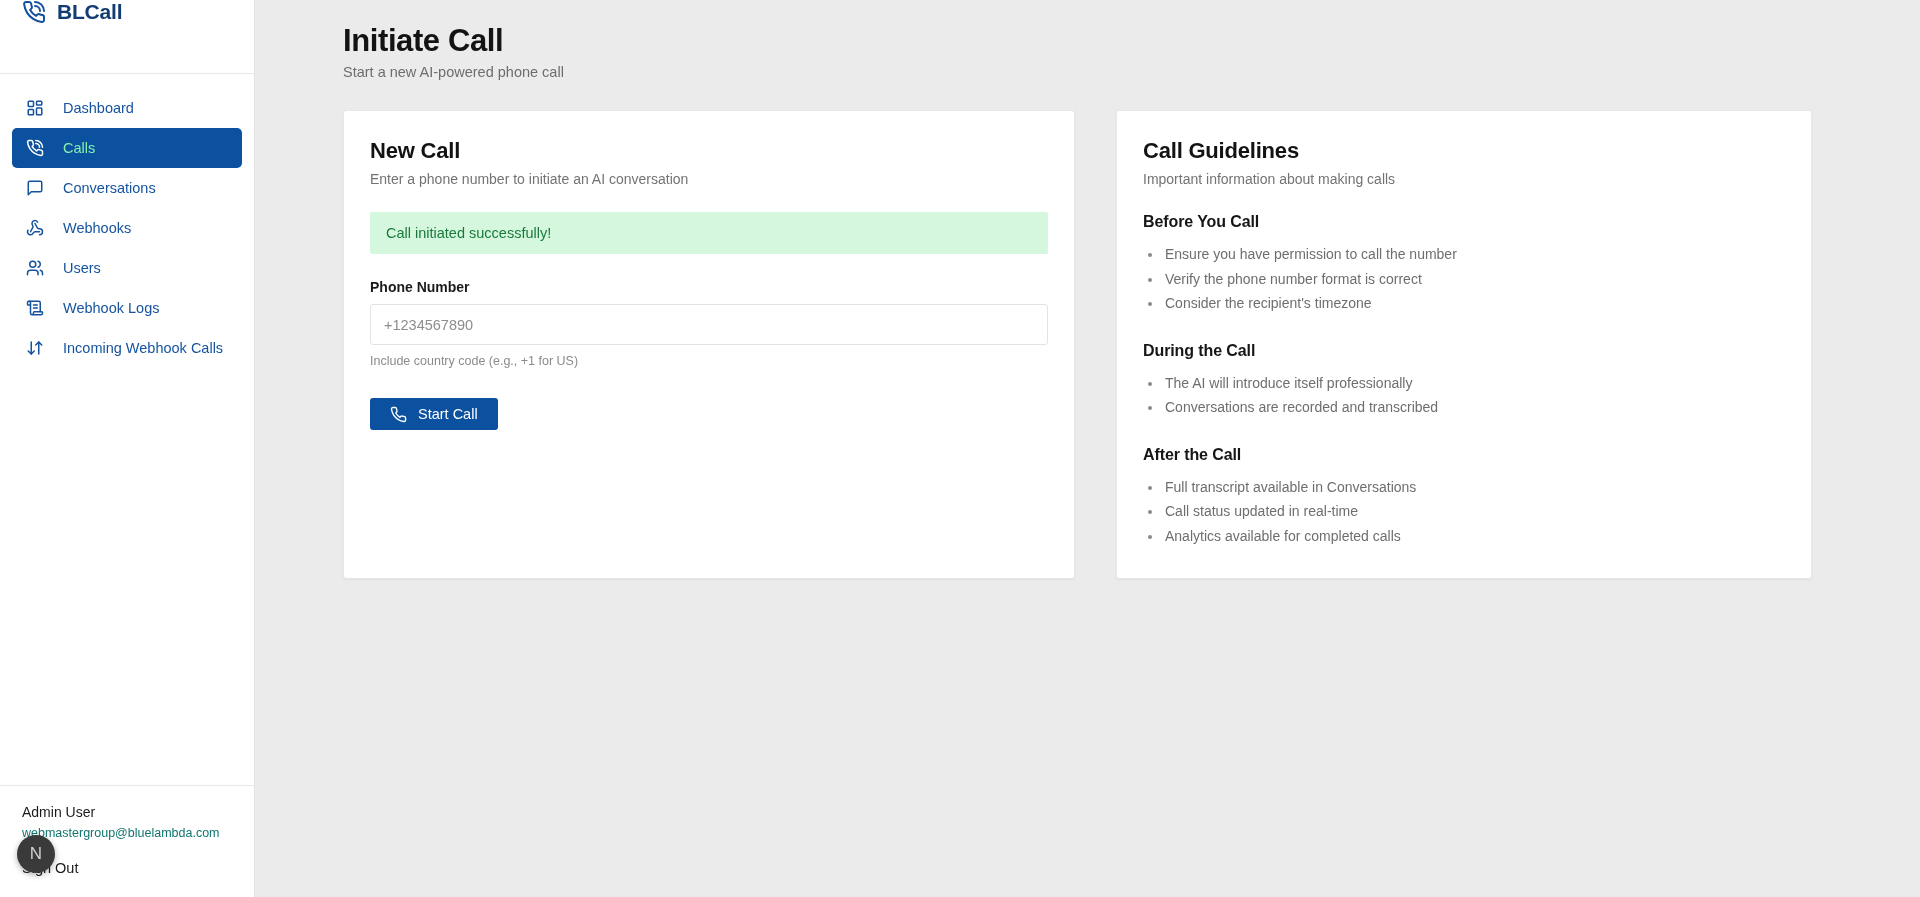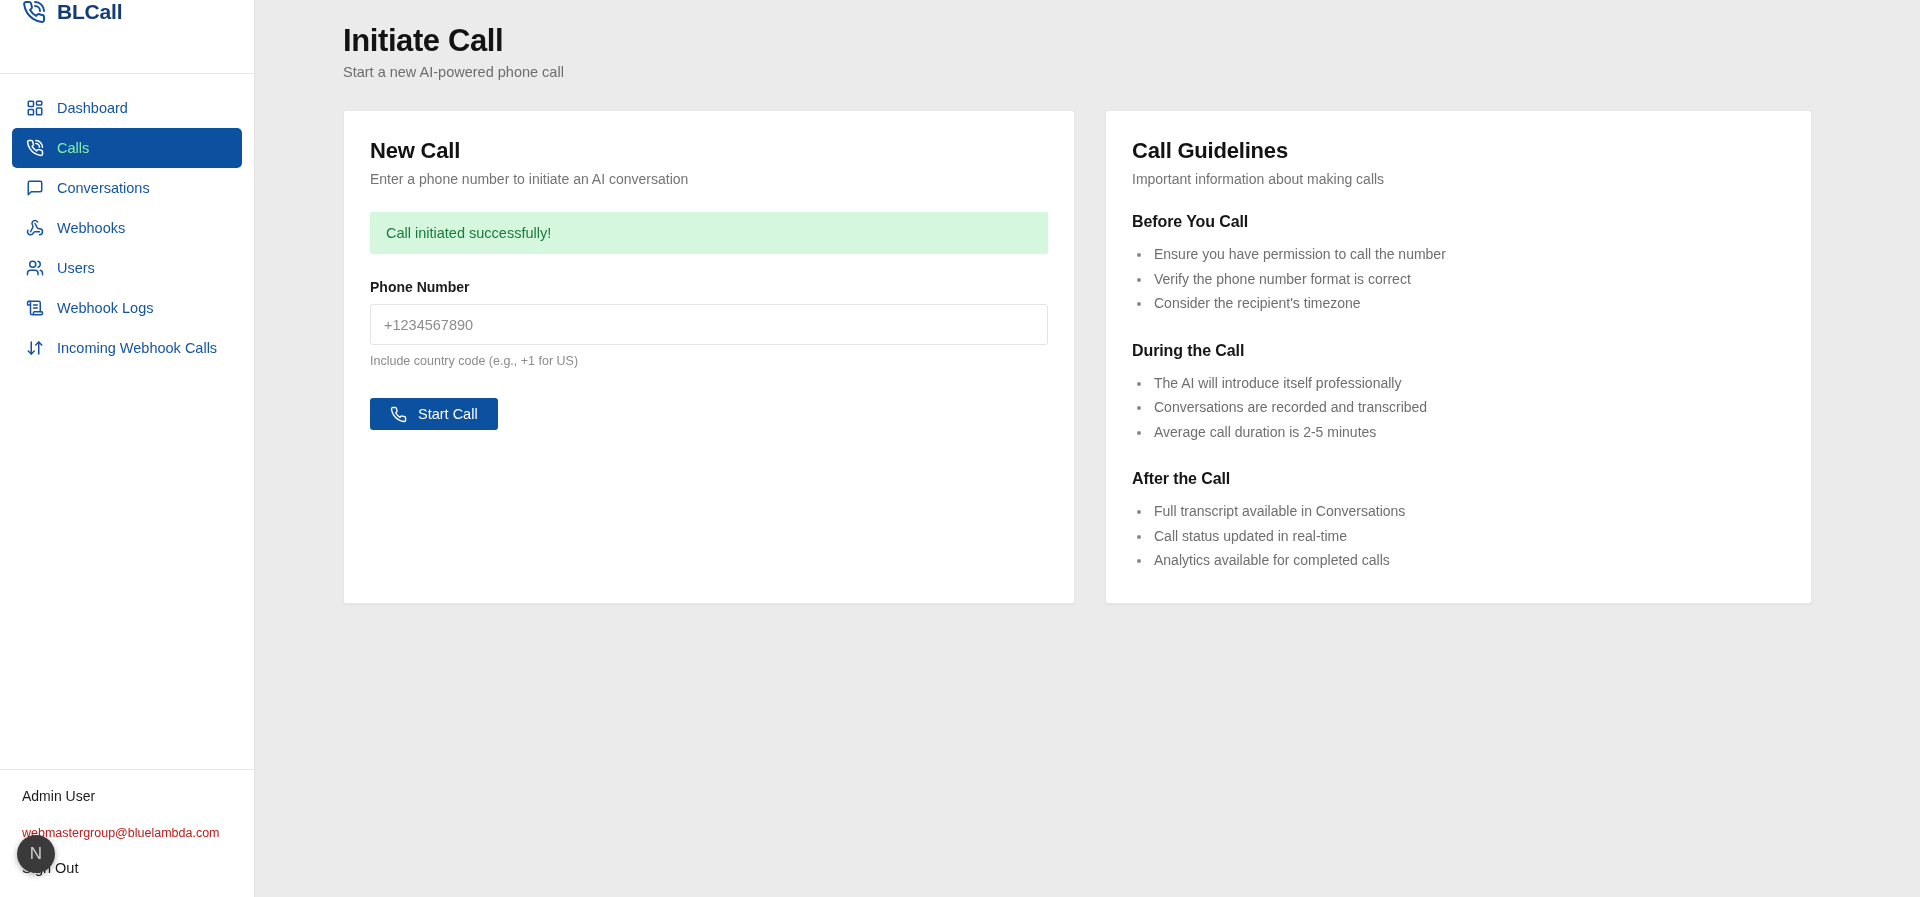--- a/index.html
+++ b/index.html
@@ -36,21 +36,21 @@
   .brand-name {
     font-size: 21px;
     font-weight: bold;
     color: #123c73;
     letter-spacing: -0.2px;
   }
   .nav { padding: 14px 12px 0 12px; flex: 0 0 auto; }
   .nav-item {
     display: flex;
     align-items: center;
-    gap: 13px;
+    gap: 19px;
     height: 40px;
     padding: 0 13px;
     border-radius: 5px;
     color: #15539f;
     font-size: 14.5px;
     margin-bottom: 0px;
     cursor: pointer;
     text-decoration: none;
   }
   .nav-item + .nav-item { margin-top: 0px; }
@@ -58,21 +58,21 @@
   .nav-item.active { background: #0b519f; color: #86efac; }
   .nav-item.active .ico { color: #ffffff; }
 
   .sidebar-spacer { flex: 1 1 auto; }
 
   .user-block {
     border-top: 1px solid #e8e8e8;
     padding: 17px 22px 20px 22px;
   }
   .user-name { font-size: 14px; color: #1b1b1b; line-height: 19px; }
-  .user-email { font-size: 12.5px; color: #b91c1c; line-height: 18px; margin-top: 18px; }
+  .user-email { font-size: 12.5px; color: #0f766e; line-height: 18px; margin-top: 2px; }
   .signout {
     margin-top: 18px;
     font-size: 14.5px;
     color: #1b1b1b;
     cursor: pointer;
     display: inline-block;
   }
   .dev-badge {
     position: absolute;
     left: 17px;
@@ -106,21 +106,21 @@
     line-height: 38px;
   }
   .page-sub {
     font-size: 14.5px;
     color: #6d6d6d;
     margin-top: 4px;
   }
 
   .cols {
     display: flex;
-    gap: 30px;
+    gap: 41px;
     margin-top: 30px;
   }
   .card {
     background: #ffffff;
     border: 1px solid #e7e7e7;
     border-radius: 3px;
     box-shadow: 0 1px 2px rgba(0,0,0,0.05);
     padding: 27px 26px 30px 26px;
   }
   .card.left { width: 732px; min-height: 460px; }
@@ -366,21 +366,20 @@
             <li>Verify the phone number format is correct</li>
             <li>Consider the recipient's timezone</li>
           </ul>
         </div>
 
         <div class="guide-section">
           <div class="guide-h">During the Call</div>
           <ul class="guide-list">
             <li>The AI will introduce itself professionally</li>
             <li>Conversations are recorded and transcribed</li>
-            <li>Average call duration is 2-5 minutes</li>
           </ul>
         </div>
 
         <div class="guide-section">
           <div class="guide-h">After the Call</div>
           <ul class="guide-list">
             <li>Full transcript available in Conversations</li>
             <li>Call status updated in real-time</li>
             <li>Analytics available for completed calls</li>
           </ul>

